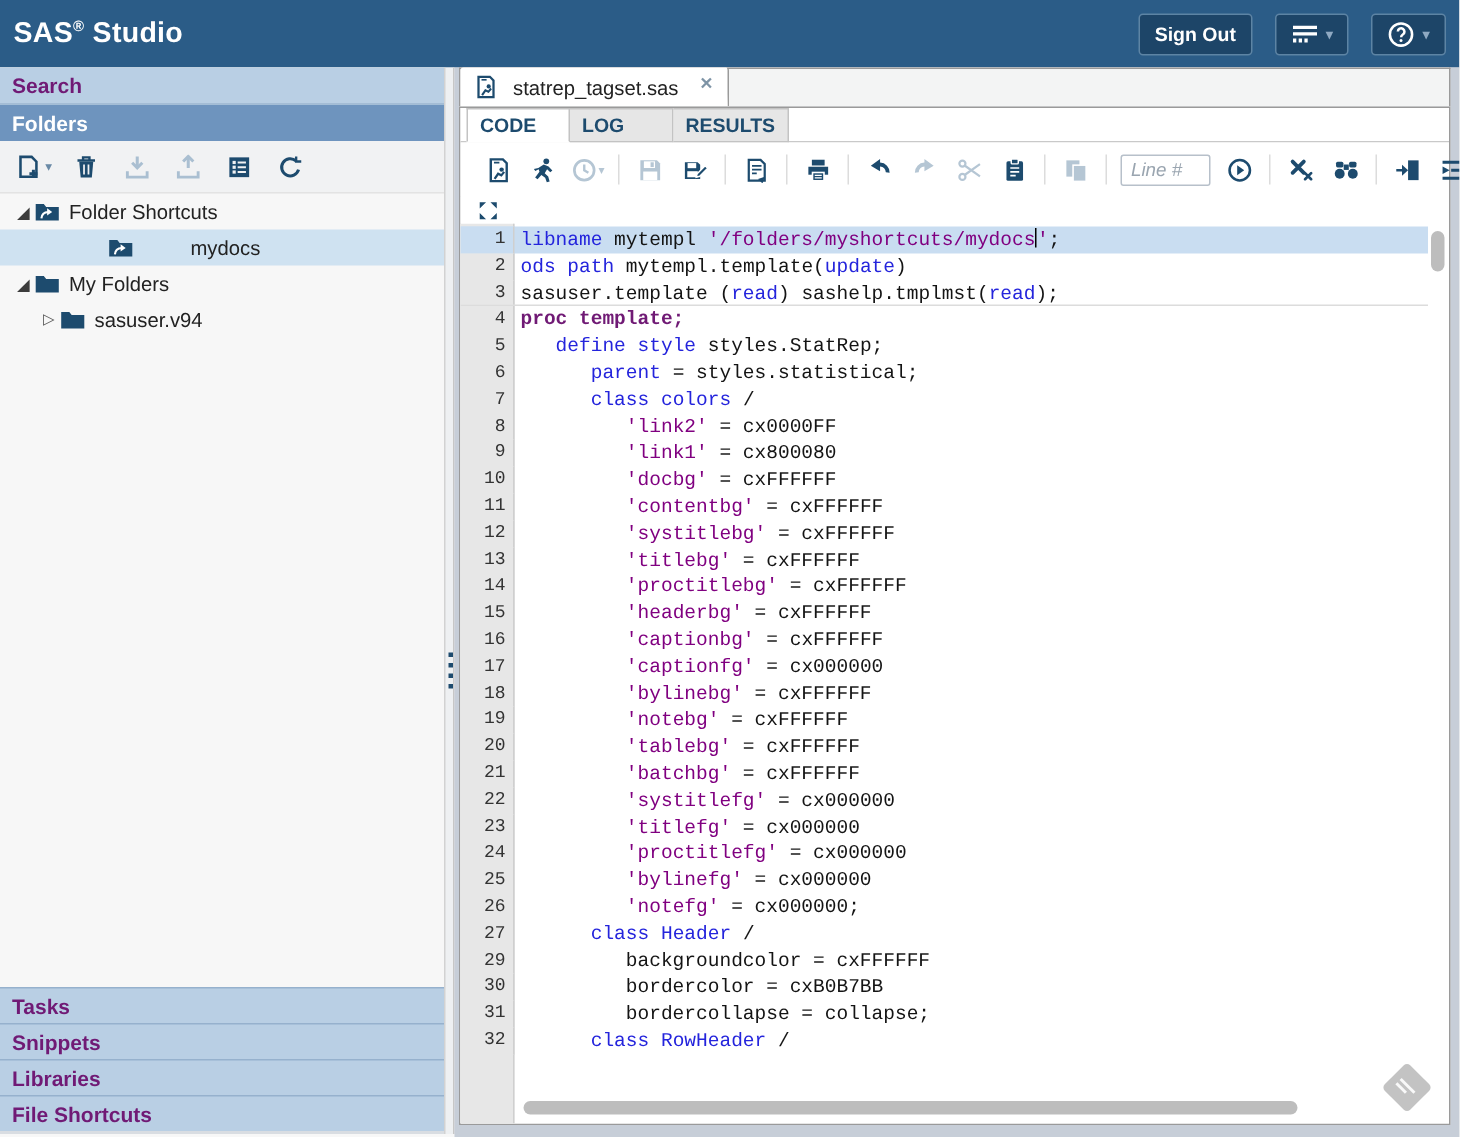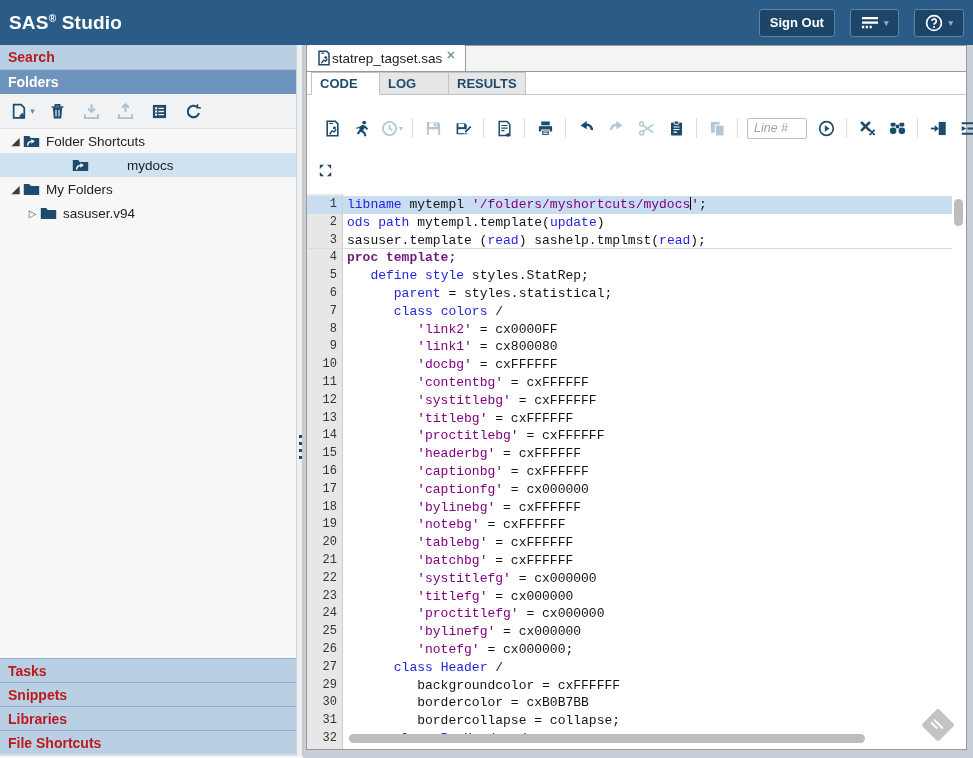--- a/index.html
+++ b/index.html
@@ -14,21 +14,21 @@
   .hdr-right { display:flex; gap:15px; align-items:center; }
   .hbtn { height:28px; background:#1d4568; border:1px solid #5d84a4; border-radius:3px;
           color:#fff; font-weight:bold; font-size:13px; padding:0 10px;
           display:flex; align-items:center; gap:5px; cursor:pointer; font-family:inherit; }
   .hbtn .caret { color:#8fa9c2; font-size:9px; }
   .hbtn svg { display:block; }
 
   
   .sidebar { position:absolute; left:0; top:45px; width:296px; height:711px;
              background:#f7f7f7; display:flex; flex-direction:column; border-bottom:2px solid #d9dde2; }
-  .acc-hd { height:24px; background:#b9cfe4; color:#b91c1c; font-weight:bold; font-size:14px;
+  .acc-hd { height:24px; background:#b9cfe4; color:#701a75; font-weight:bold; font-size:14px;
             display:flex; align-items:center; padding-left:8px; border-top:1px solid #a3bdd6; cursor:pointer; }
   .acc-hd.active { background:#6e94be; color:#fff; height:25px; }
   .ftoolbar { height:35px; background:#f1f2f3; display:flex; align-items:center; gap:0; padding-left:6px; border-bottom:1px solid #e3e3e3; }
   .ftb { background:none; border:none; color:#1d4b6e; width:34px; height:28px; display:flex; align-items:center; justify-content:center; cursor:pointer; }
   .ftb svg { width:17px; height:17px; display:block; }
   .ftb .caret { font-size:9px; color:#6a8aa6; margin-left:2px; }
   .ftb.dis { color:#aabfd1; cursor:default; }
   .tree { flex:0 0 auto; }
   .trow { height:24px; display:flex; align-items:center; font-size:13.5px; color:#222; cursor:pointer; }
   .trow.sel { background:#cfe2f1;gap:32px; }
@@ -43,26 +43,26 @@
   .split { position:absolute; left:296px; top:45px; width:7px; height:711px; background:#eef0f2;
            border-left:1px solid #d2d2d2; border-right:1px solid #c7c7c7; }
   .split-dots { position:absolute; left:1px; top:390px; width:5px; display:flex; flex-direction:column; gap:4px; align-items:center; cursor:col-resize; }
   .split-dots i { width:3px; height:3px; background:#1d4b6e; display:block; }
 
   
   .main { position:absolute; left:303px; top:45px; width:670px; height:713px; background:#c7ced8; }
   .tabstrip { position:absolute; left:3px; top:0; width:661px; height:26px; background:#f3f4f4;
               border:1px solid #9a9a9a; border-bottom:none; display:flex; align-items:flex-end; }
   .doc-tab { height:26px; margin-left:0; background:#fff; border-right:1px solid #9a9a9a;
-             border-radius:2px 2px 0 0; display:flex; align-items:center; padding:0 9px; gap:0;
+             border-radius:2px 2px 0 0; display:flex; align-items:center; padding:0 9px; gap:10px;
              font-size:13.5px; color:#222; cursor:pointer; }
   .doc-tab .picon { width:16px; height:16px; color:#1d4b6e; }
   .doc-tab .x { color:#7e94a6; font-size:11px; font-weight:bold; margin-left:4px; margin-top:-6px; cursor:pointer; }
   .panel { position:absolute; left:3px; top:26px; width:661px; height:679px; background:#fff;
-           border:1px solid #9a9a9a; display:flex; flex-direction:column;gap:15px; }
+           border:1px solid #9a9a9a; display:flex; flex-direction:column; }
 
   .viewtabs { height:23px; display:flex; padding-left:4px; border-bottom:1px solid #c9c9c9; background:#fff; }
   .vtab { min-width:69px; height:23px; line-height:22px; padding:0 8px; font-size:13px; font-weight:bold;
           color:#1d4b6e; background:#e6e6e6; border:1px solid #c3c3c3; border-left:none; cursor:pointer; }
   .vtab:first-child { border-left:1px solid #c3c3c3; }
   .vtab.active { background:#fff; border-bottom:1px solid #fff; margin-bottom:-1px; }
 
   .etoolbar { height:36px; display:flex; align-items:center; padding-left:10px; background:#fff; }
   .etb { background:none; border:none; color:#1d4b6e; width:30px; height:28px; display:flex;
          align-items:center; justify-content:center; cursor:pointer; flex:0 0 auto; }

